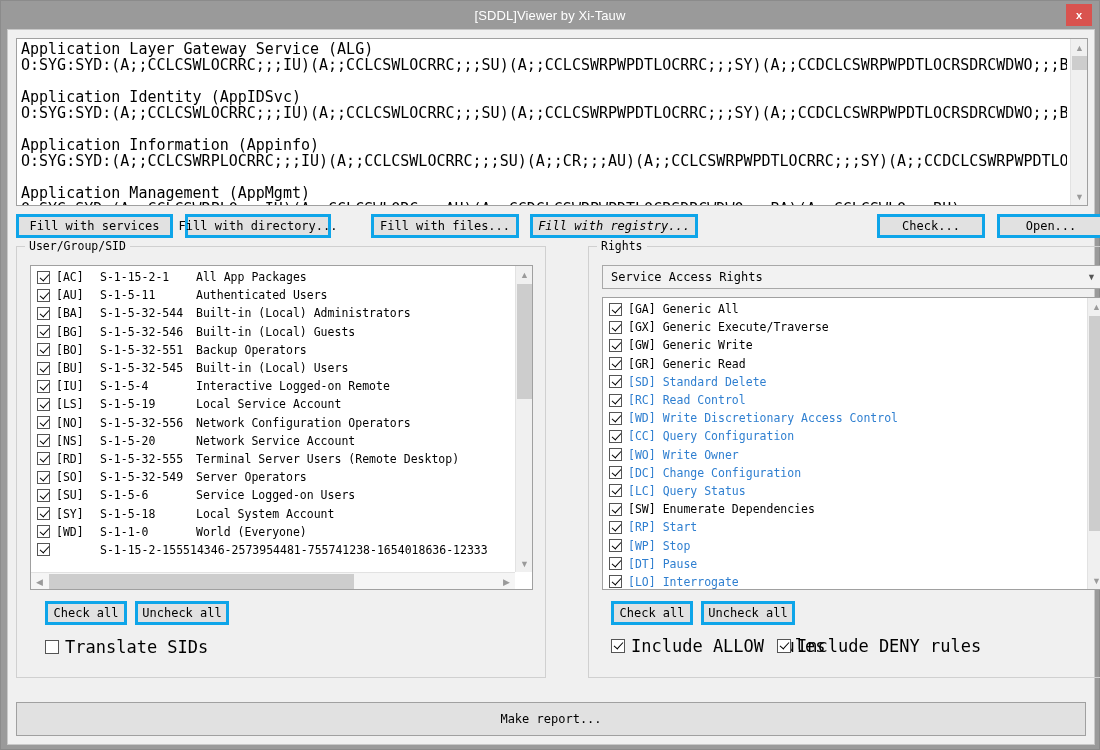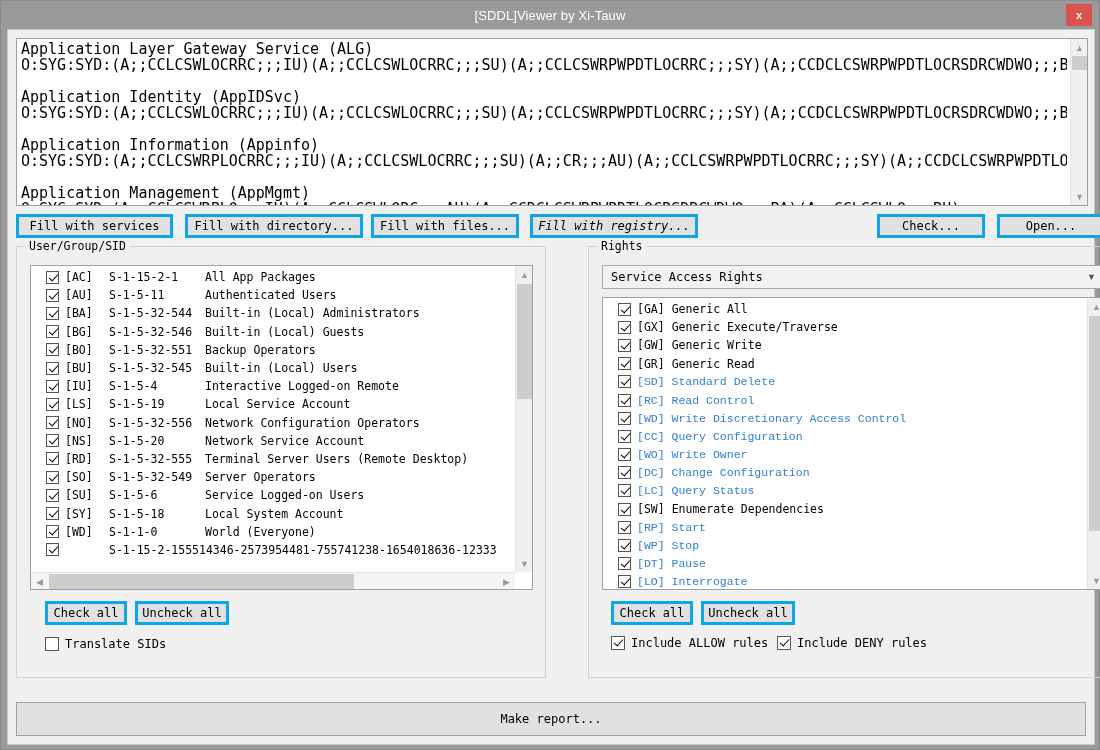--- a/index.html
+++ b/index.html
@@ -154,21 +154,20 @@
     position: absolute;
     background: #ffffff;
     border: 1px solid #a0a0a0;
     overflow: hidden;
   }
   .listinner {
     position: absolute;
     left: 0; top: 2px;
     right: 17px;
     overflow: hidden;
-    padding-left: 9px;
   }
   .lrow {
     height: 18.2px;
     display: flex;
     align-items: center;
     padding-left: 6px;
     font-family: "DejaVu Sans Mono", "Liberation Mono", monospace;
     font-size: 11.5px;
     color: #000;
     white-space: pre;
@@ -184,21 +183,21 @@
   }
   .cbx.on::after {
     content: "";
     position: absolute;
     left: 3.5px; top: 0px;
     width: 4px; height: 8px;
     border: solid #000;
     border-width: 0 1.6px 1.6px 0;
     transform: rotate(42deg);
   }
-  .lrow .blue, .lrow.blue { color: #2f7fd0; font-family: Liberation Mono, monospace; }
+  .lrow .blue, .lrow.blue { color: #2f7fd0; }
 
   
   .sid-row .c1 { display:inline-block; width: 44px; }
   .sid-row .c2 { display:inline-block; width: 96px; }
   .sid-row .c3 { display:inline-block; }
 
   
   .combo {
     position: absolute;
     background: #f2f2f2;
@@ -216,21 +215,21 @@
     color: #555; font-size: 9px;
     font-family: "Liberation Sans", sans-serif;
   }
 
   
   .cbxline {
     position: absolute;
     display: flex;
     align-items: center;
     font-family: "DejaVu Sans Mono", "Liberation Mono", monospace;
-    font-size: 12px;
+    font-size: 17px;
     color: #000;
     white-space: nowrap;
   }
   .cbxline .cbx { width: 14px; height: 14px; min-width:14px; }
 
   
   #make-report {
     position: absolute;
     left: 8px; bottom: 8px;
     width: 1070px; height: 34px;
@@ -268,21 +267,21 @@
 O:SYG:SYD:(A;;CCLCSWRPLO;;;IU)(A;;CCLCSWLORC;;;AU)(A;;CCDCLCSWRPWPDTLOCRSDRCWDWO;;;BA)(A;;CCLCSWLO;;;BU)</div>
       <div class="vscroll">
         <div class="arrow up">▲</div>
         <div class="thumb" style="top:17px;height:14px;"></div>
         <div class="arrow down">▼</div>
       </div>
     </div>
 
     <div id="btnrow">
         <div class="btn" style="left: 0px; width: 157px;">Fill with services</div>
-        <div class="btn" style="left: 169px; width: 178px;">Fill with directory...</div>
+        <div class="btn" style="left: 169px; width: 146px;">Fill with directory...</div>
         <div class="btn" style="left: 355px; width: 148px;">Fill with files...</div>
         <div class="btn" style="left: 514px; width: 168px; font-style: italic;">Fill with registry...</div>
         <div class="btn" style="left: 861px; width: 108px;">Check...</div>
         <div class="btn" style="left: 981px; width: 108px;">Open...</div>
       </div>
 
     <div class="groupbox" id="gb-users" style="left:8px; top:216px; width:530px; height:432px;">
       <div class="legend">User/Group/SID</div>
 
       <div class="listbox" id="lb-users" style="left:13px; top:18px; width:503px; height:325px;">

